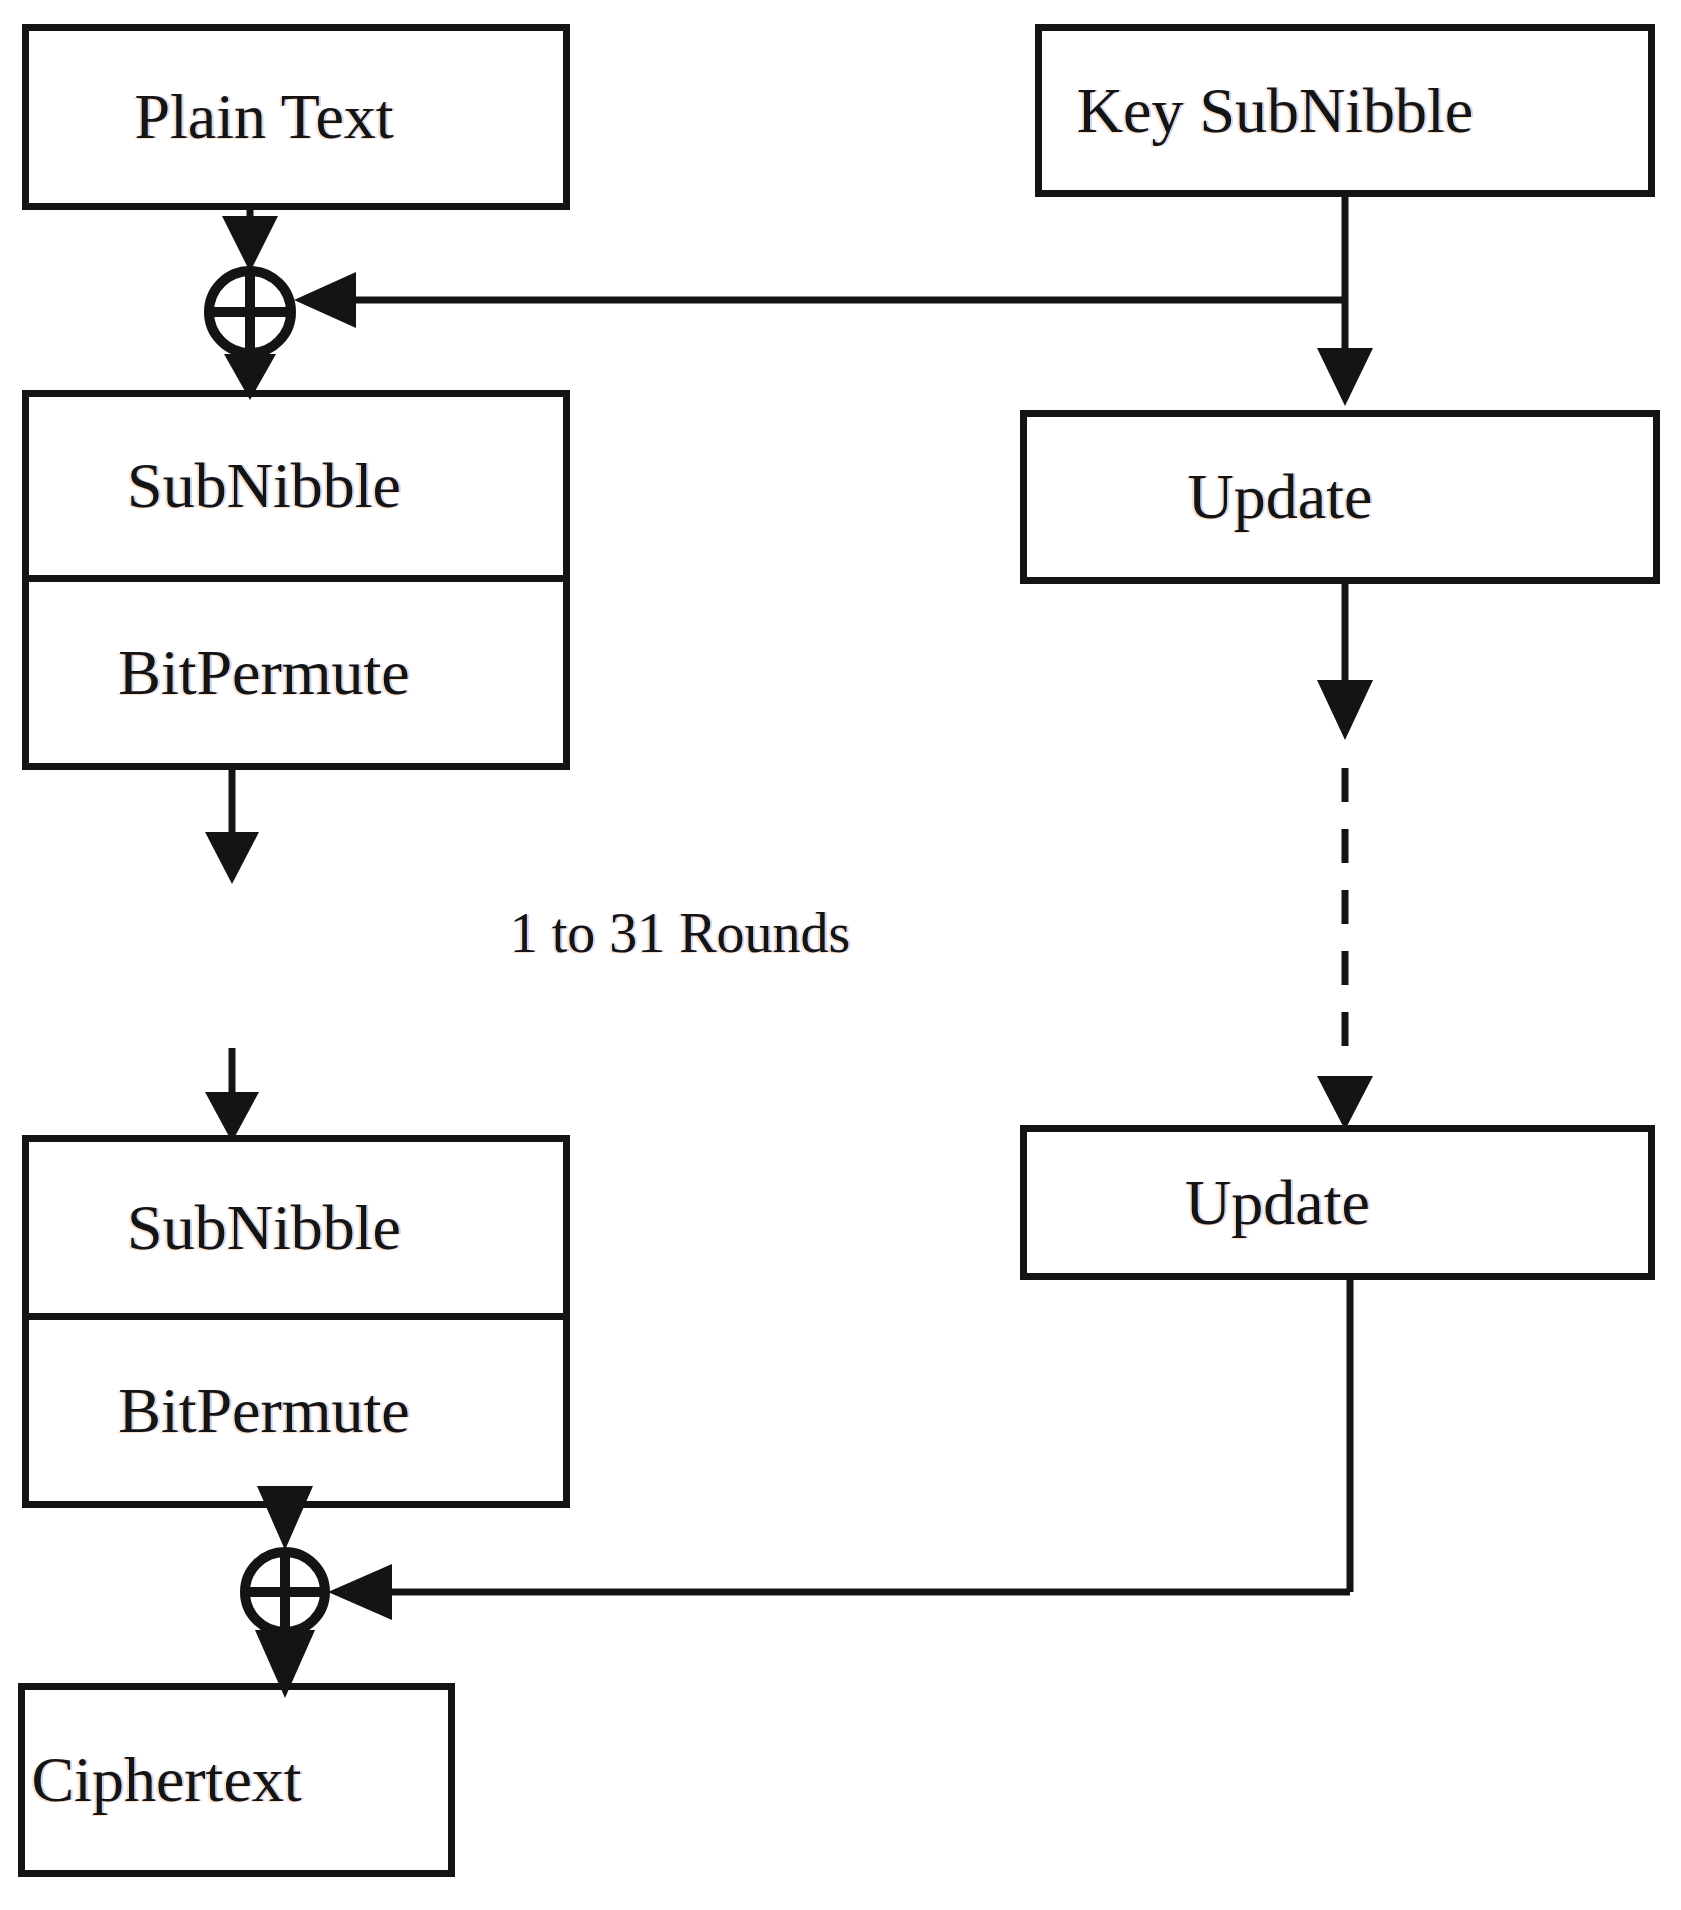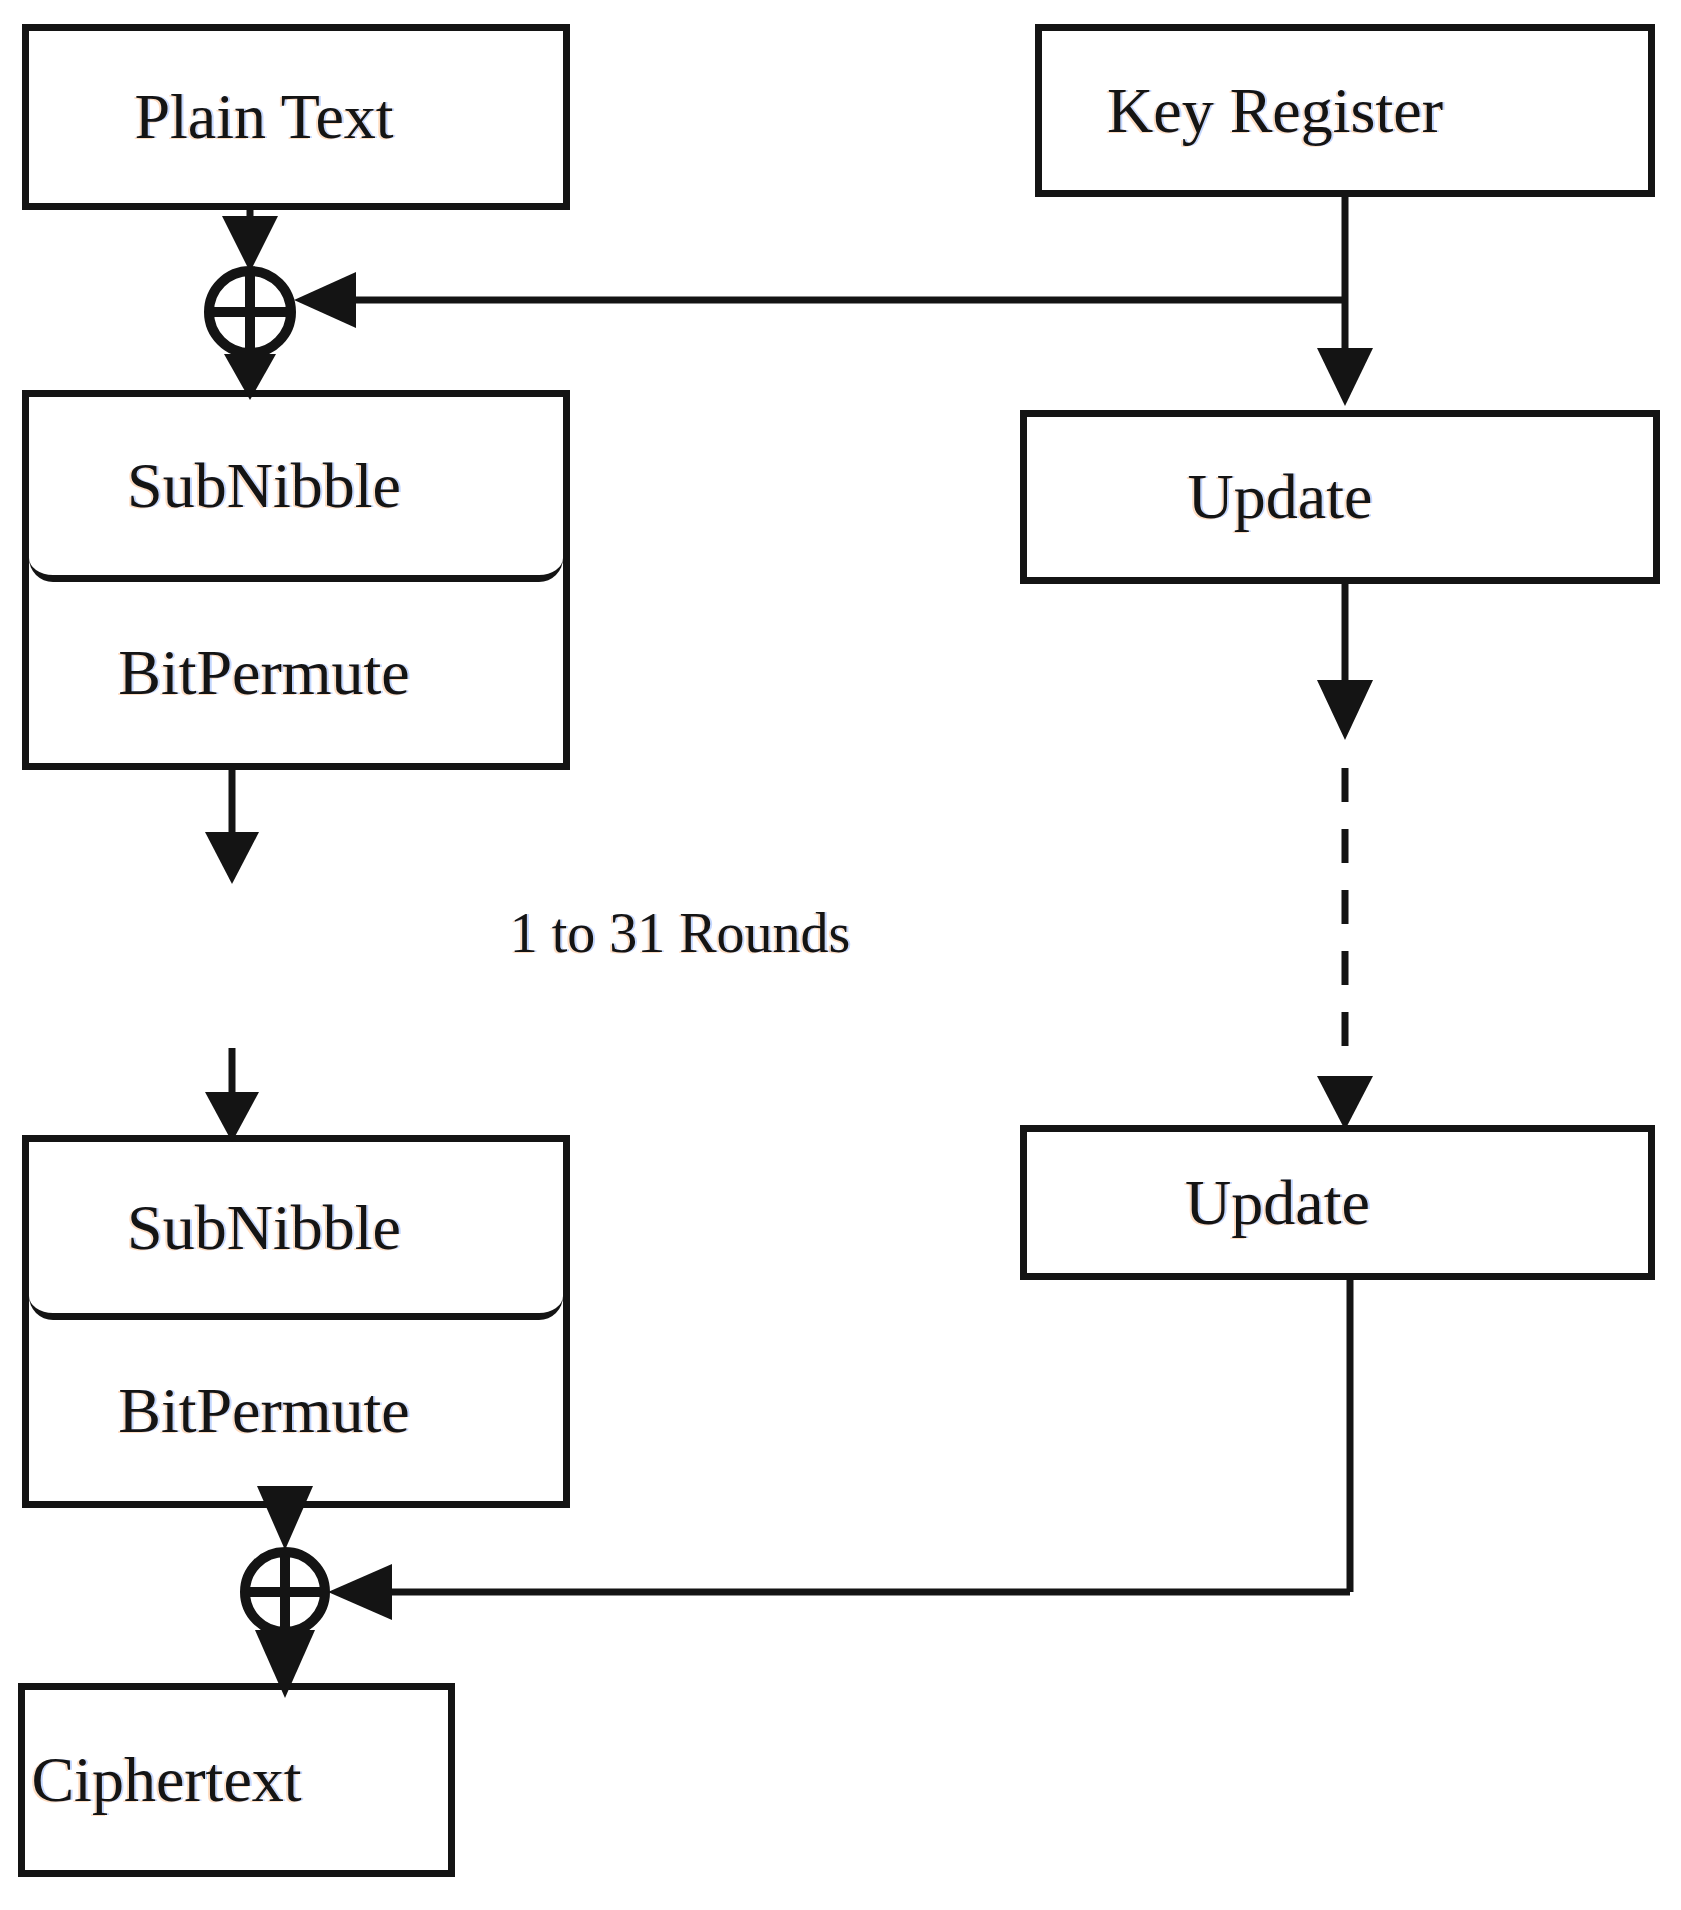--- a/index.html
+++ b/index.html
@@ -43,21 +43,20 @@
     background:var(--bg);
     box-sizing:border-box;
     display:flex;
     flex-direction:column;
   }
   .stack .cell{
     display:flex;
     align-items:center;
     justify-content:center;
     box-sizing:border-box;
-    border-radius:24px;
   }
   .stack .cell.first{ border-bottom:7px solid var(--ink); }
 
   .float-label{
     position:absolute;
     font-size:56px;
     line-height:1;
     white-space:nowrap;
     text-shadow:2px 0 rgba(40,110,255,.28), -2px 1px rgba(255,120,10,.25);
   }
@@ -77,21 +76,21 @@
 </head>
 <body>
 
 <div class="canvas">
 
   <div class="node" style="left:22px;top:24px;width:548px;height:186px;">
     <span class="node-label bias-left">Plain Text</span>
   </div>
 
   <div class="node" style="left:1035px;top:24px;width:620px;height:173px;">
-    <span class="node-label bias-left-lg">Key Register</span>
+    <span class="node-label bias-left-lg">Key SubNibble</span>
   </div>
 
   <div class="stack" style="left:22px;top:390px;width:548px;height:380px;">
     <div class="cell first" style="height:185px;">
       <span class="node-label bias-left">SubNibble</span>
     </div>
     <div class="cell" style="flex:1;">
       <span class="node-label bias-left">BitPermute</span>
     </div>
   </div>

